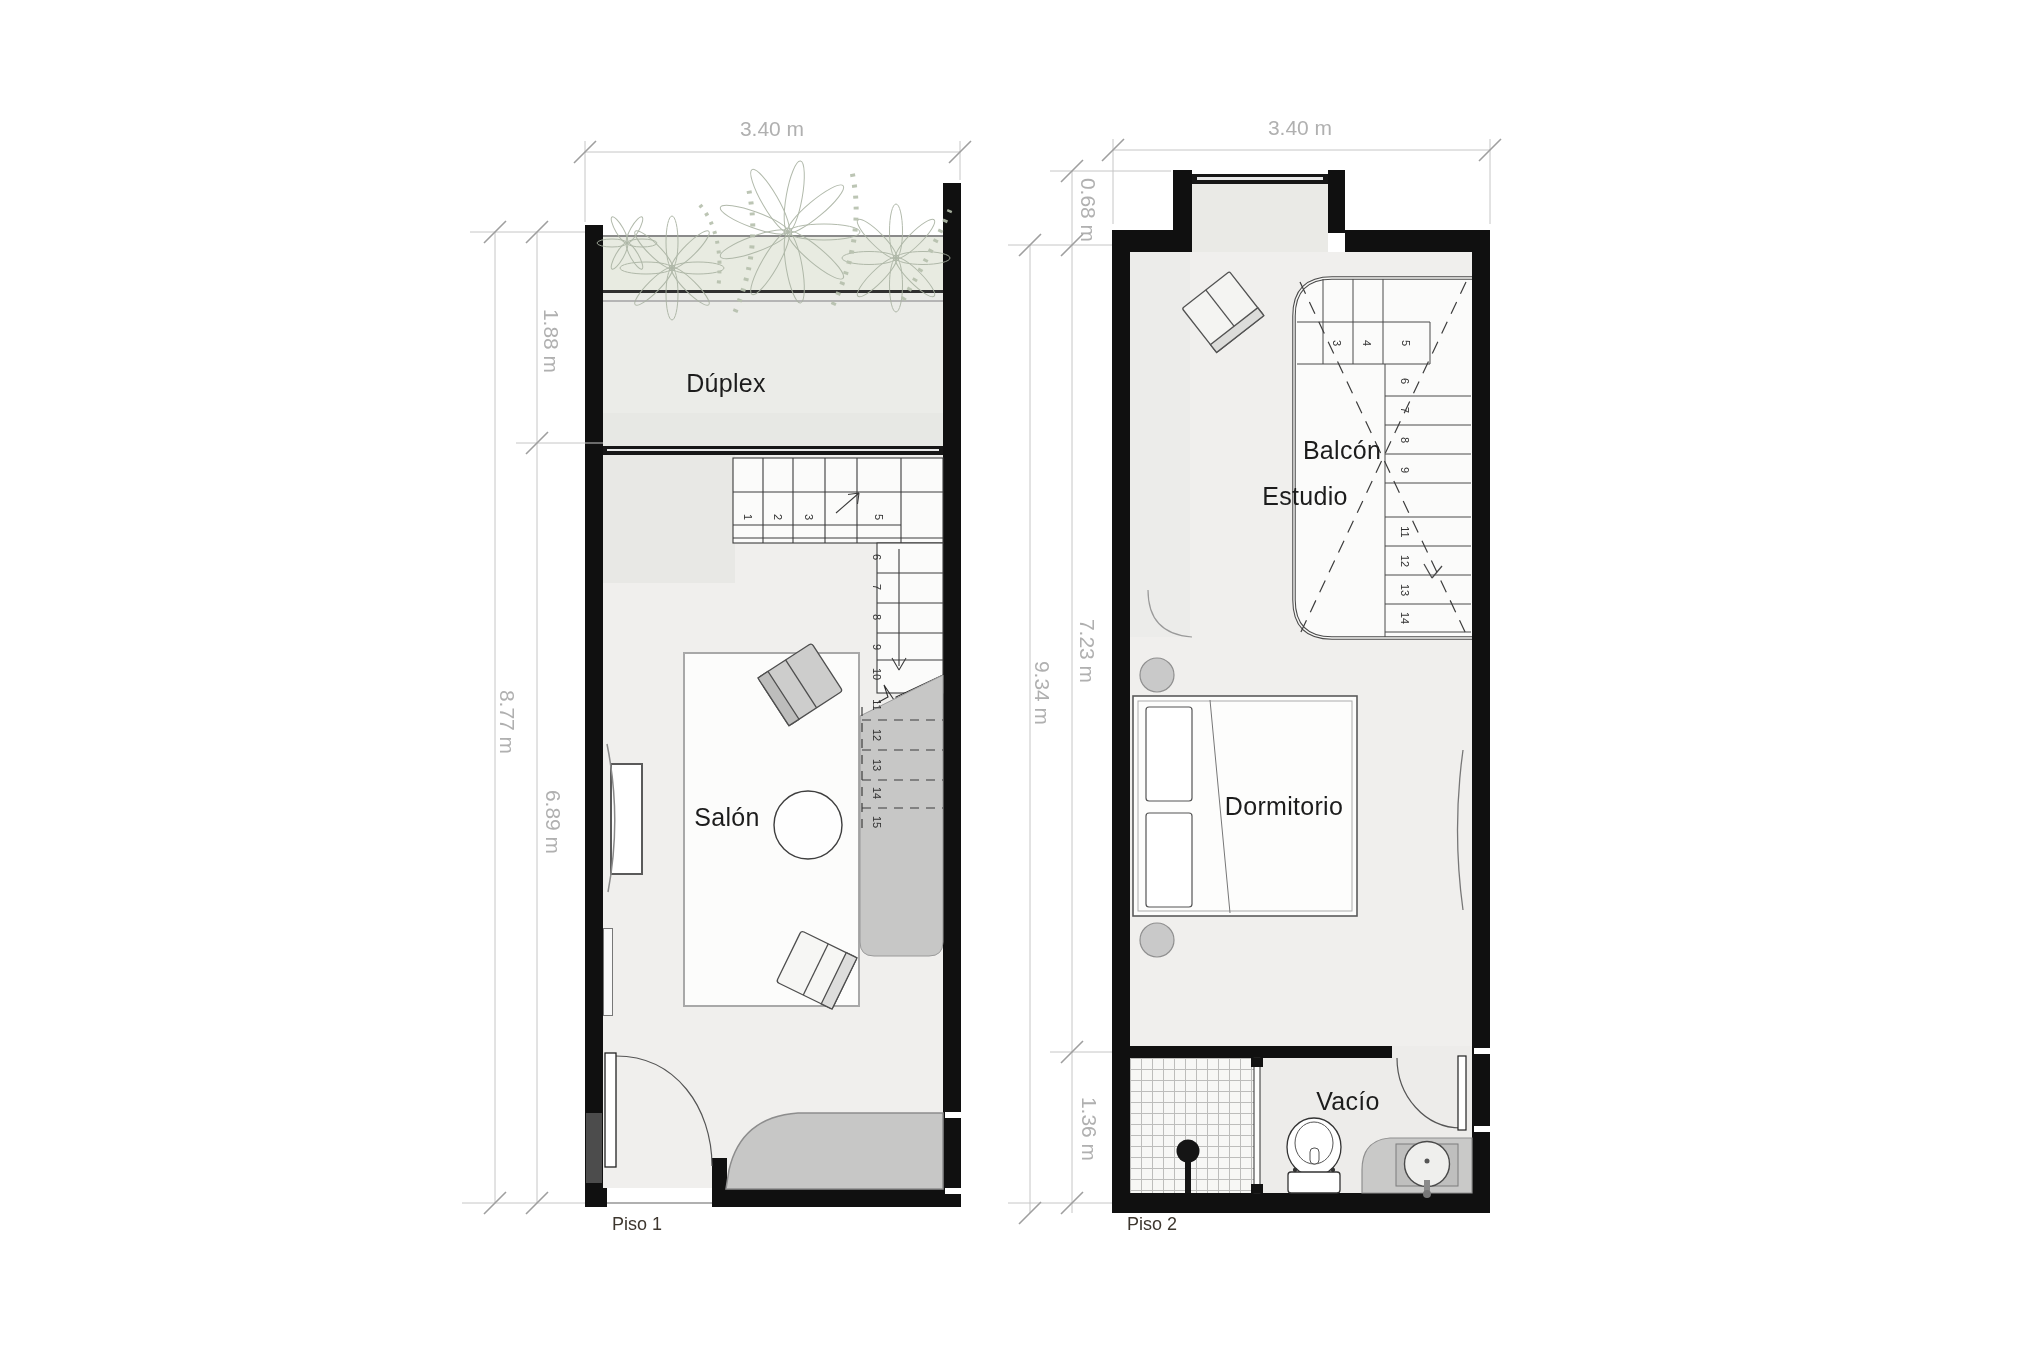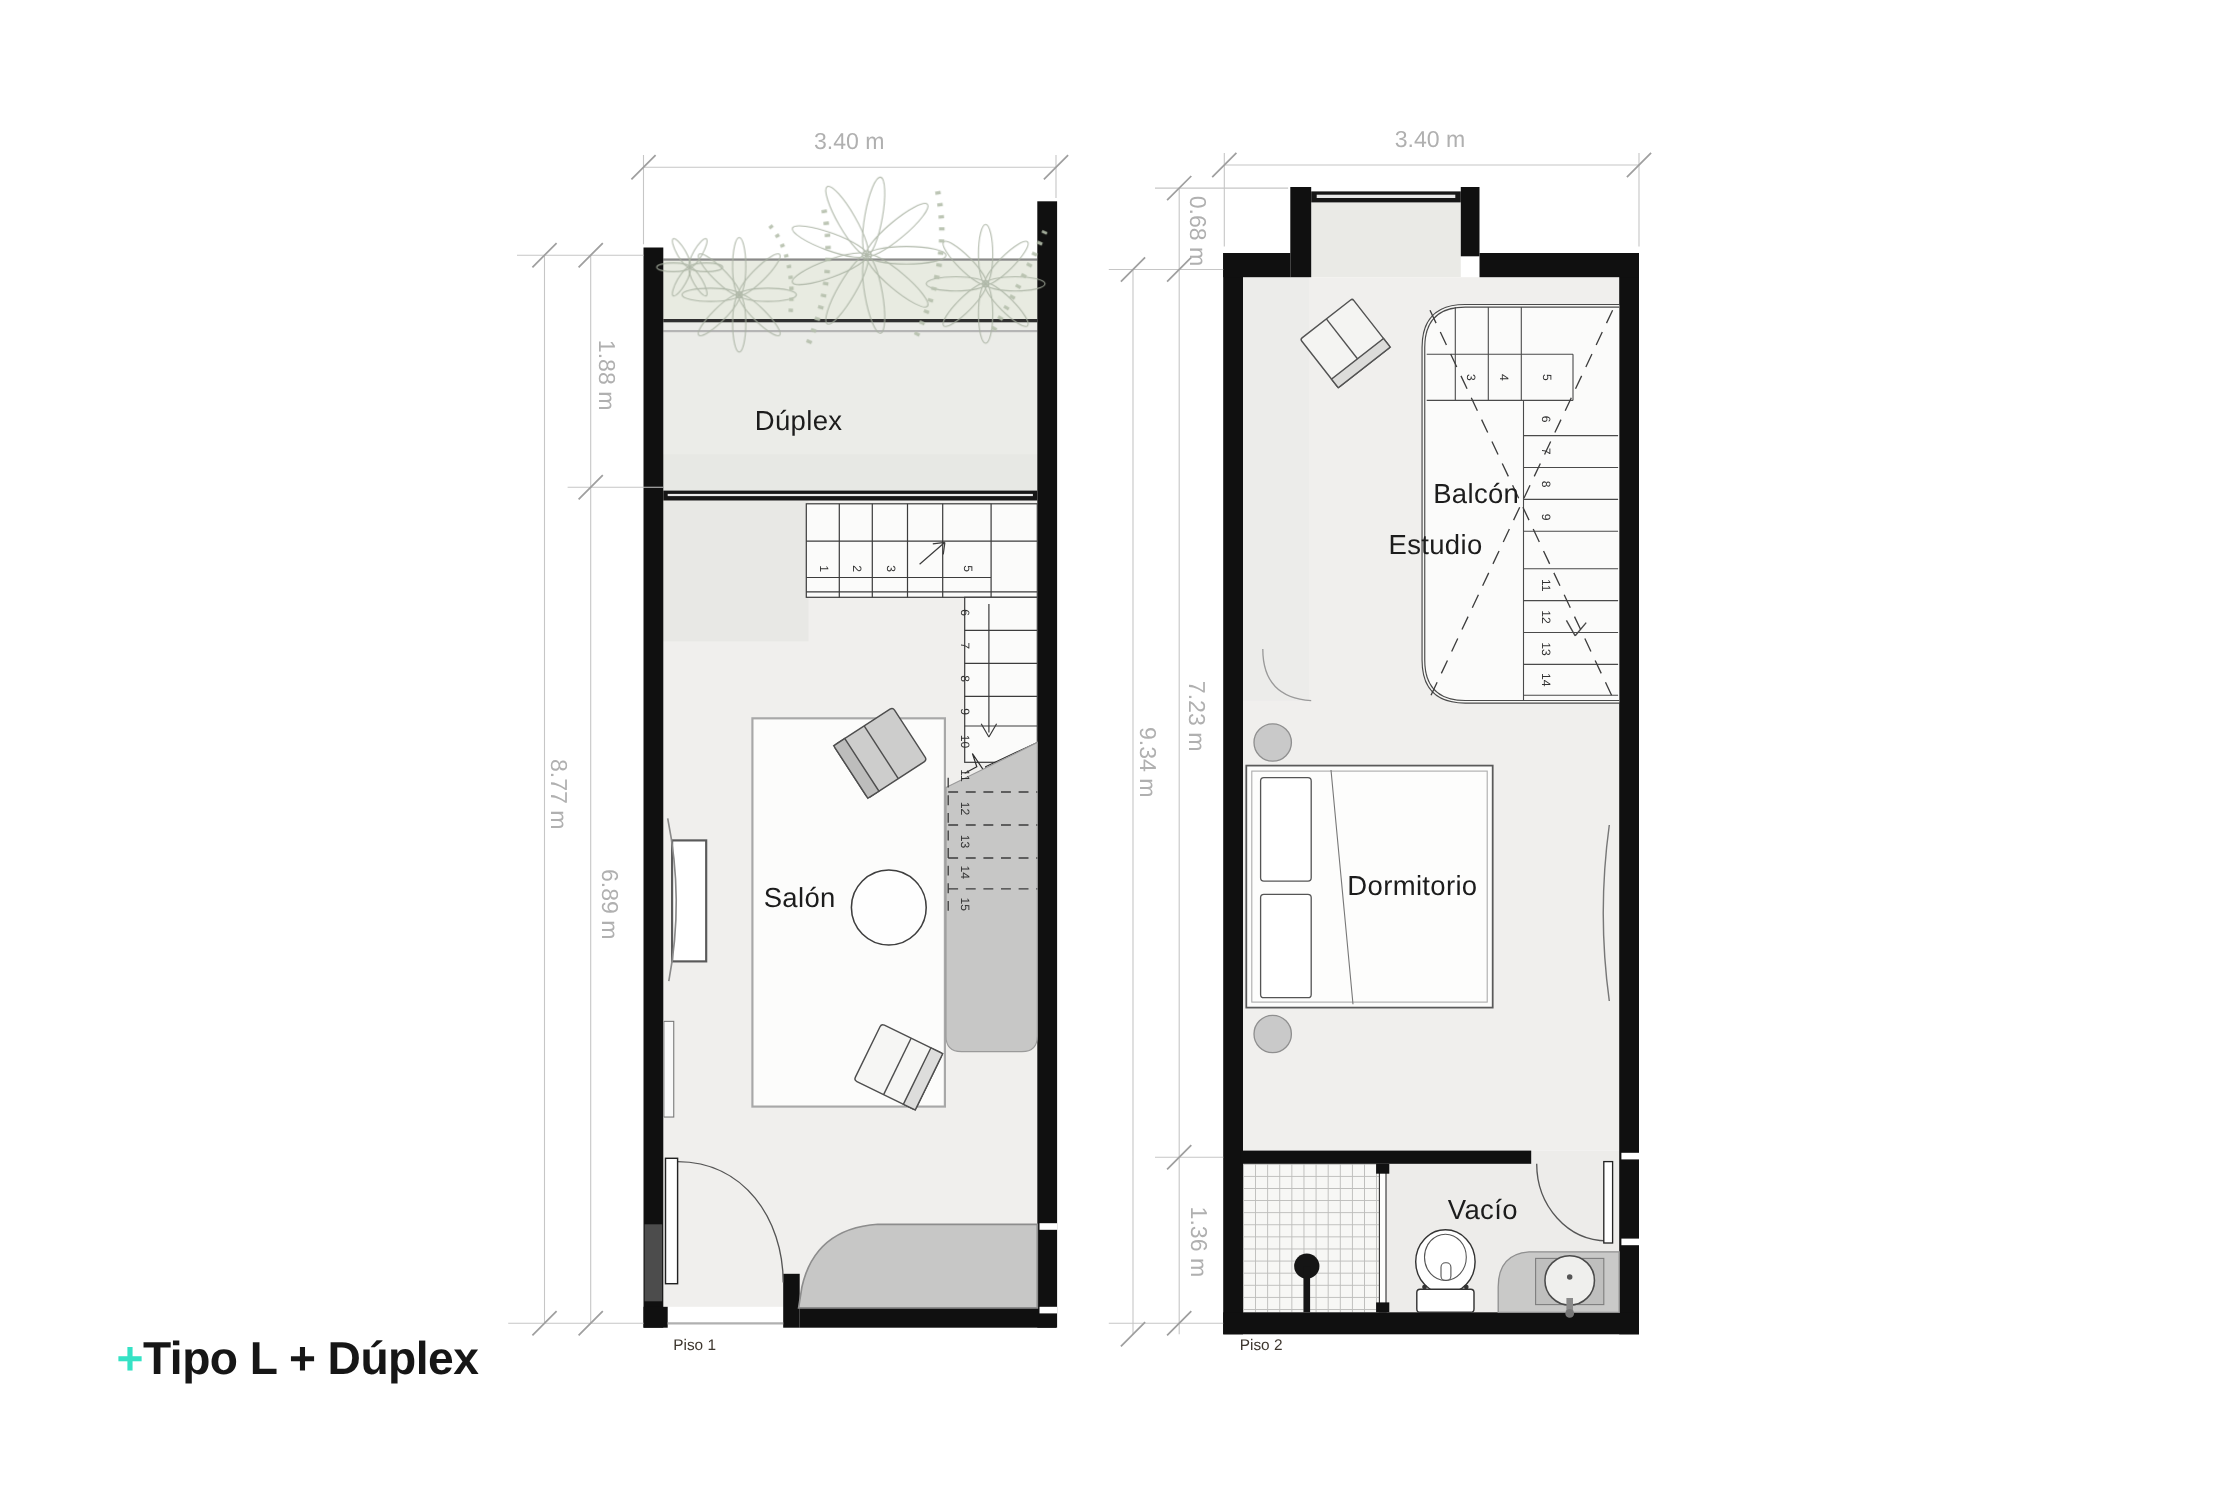--- a/index.html
+++ b/index.html
@@ -16,21 +16,21 @@
   }
   .dim{
     position:absolute;font-size:21px;color:#b0b0b0;white-space:nowrap;
   }
   .dim.h{transform:translate(-50%,-50%);text-align:right;}
   .dim.v{transform:translate(-50%,-50%) rotate(90deg);}
   .stair-num{
     position:absolute;font-size:11px;color:#323232;
     transform:translate(-50%,-50%) rotate(90deg);white-space:nowrap;
   }
-  .caption{position:absolute;font-size:14px;color:#3d362e;}
+  .caption{position:absolute;font-size:18px;color:#3d362e;}
   .title{
     position:absolute;left:106px;top:1212px;font-size:42px;font-weight:800;
     color:#161616;letter-spacing:-0.5px;line-height:1.1;
   }
   .planter{
     position:absolute;left:603px;top:235px;width:340px;height:58px;
     background:#e8ebe1;border-top:2px solid #8a8a8a;border-bottom:3px solid #2f2f2f;
     box-sizing:border-box;
   }
   .window-band{position:absolute;background:#161616;}
@@ -294,17 +294,14 @@
   <span class="stair-num" style="left:1405px;top:440px;">8</span>
   <span class="stair-num" style="left:1405px;top:470px;">9</span>
   <span class="stair-num" style="left:1405px;top:532px;">11</span>
   <span class="stair-num" style="left:1405px;top:561px;">12</span>
   <span class="stair-num" style="left:1405px;top:590px;">13</span>
   <span class="stair-num" style="left:1405px;top:618px;">14</span>
 
   <div class="caption" style="left:612px;top:1214px;">Piso 1</div>
   <div class="caption" style="left:1127px;top:1214px;">Piso 2</div>
 
-  <div class="title">
-    <span style="color: rgb(53, 226, 197);">+</span><span>Tipo L + Dúplex</span>
-  </div>
 
 </div>
 
 </body></html>

